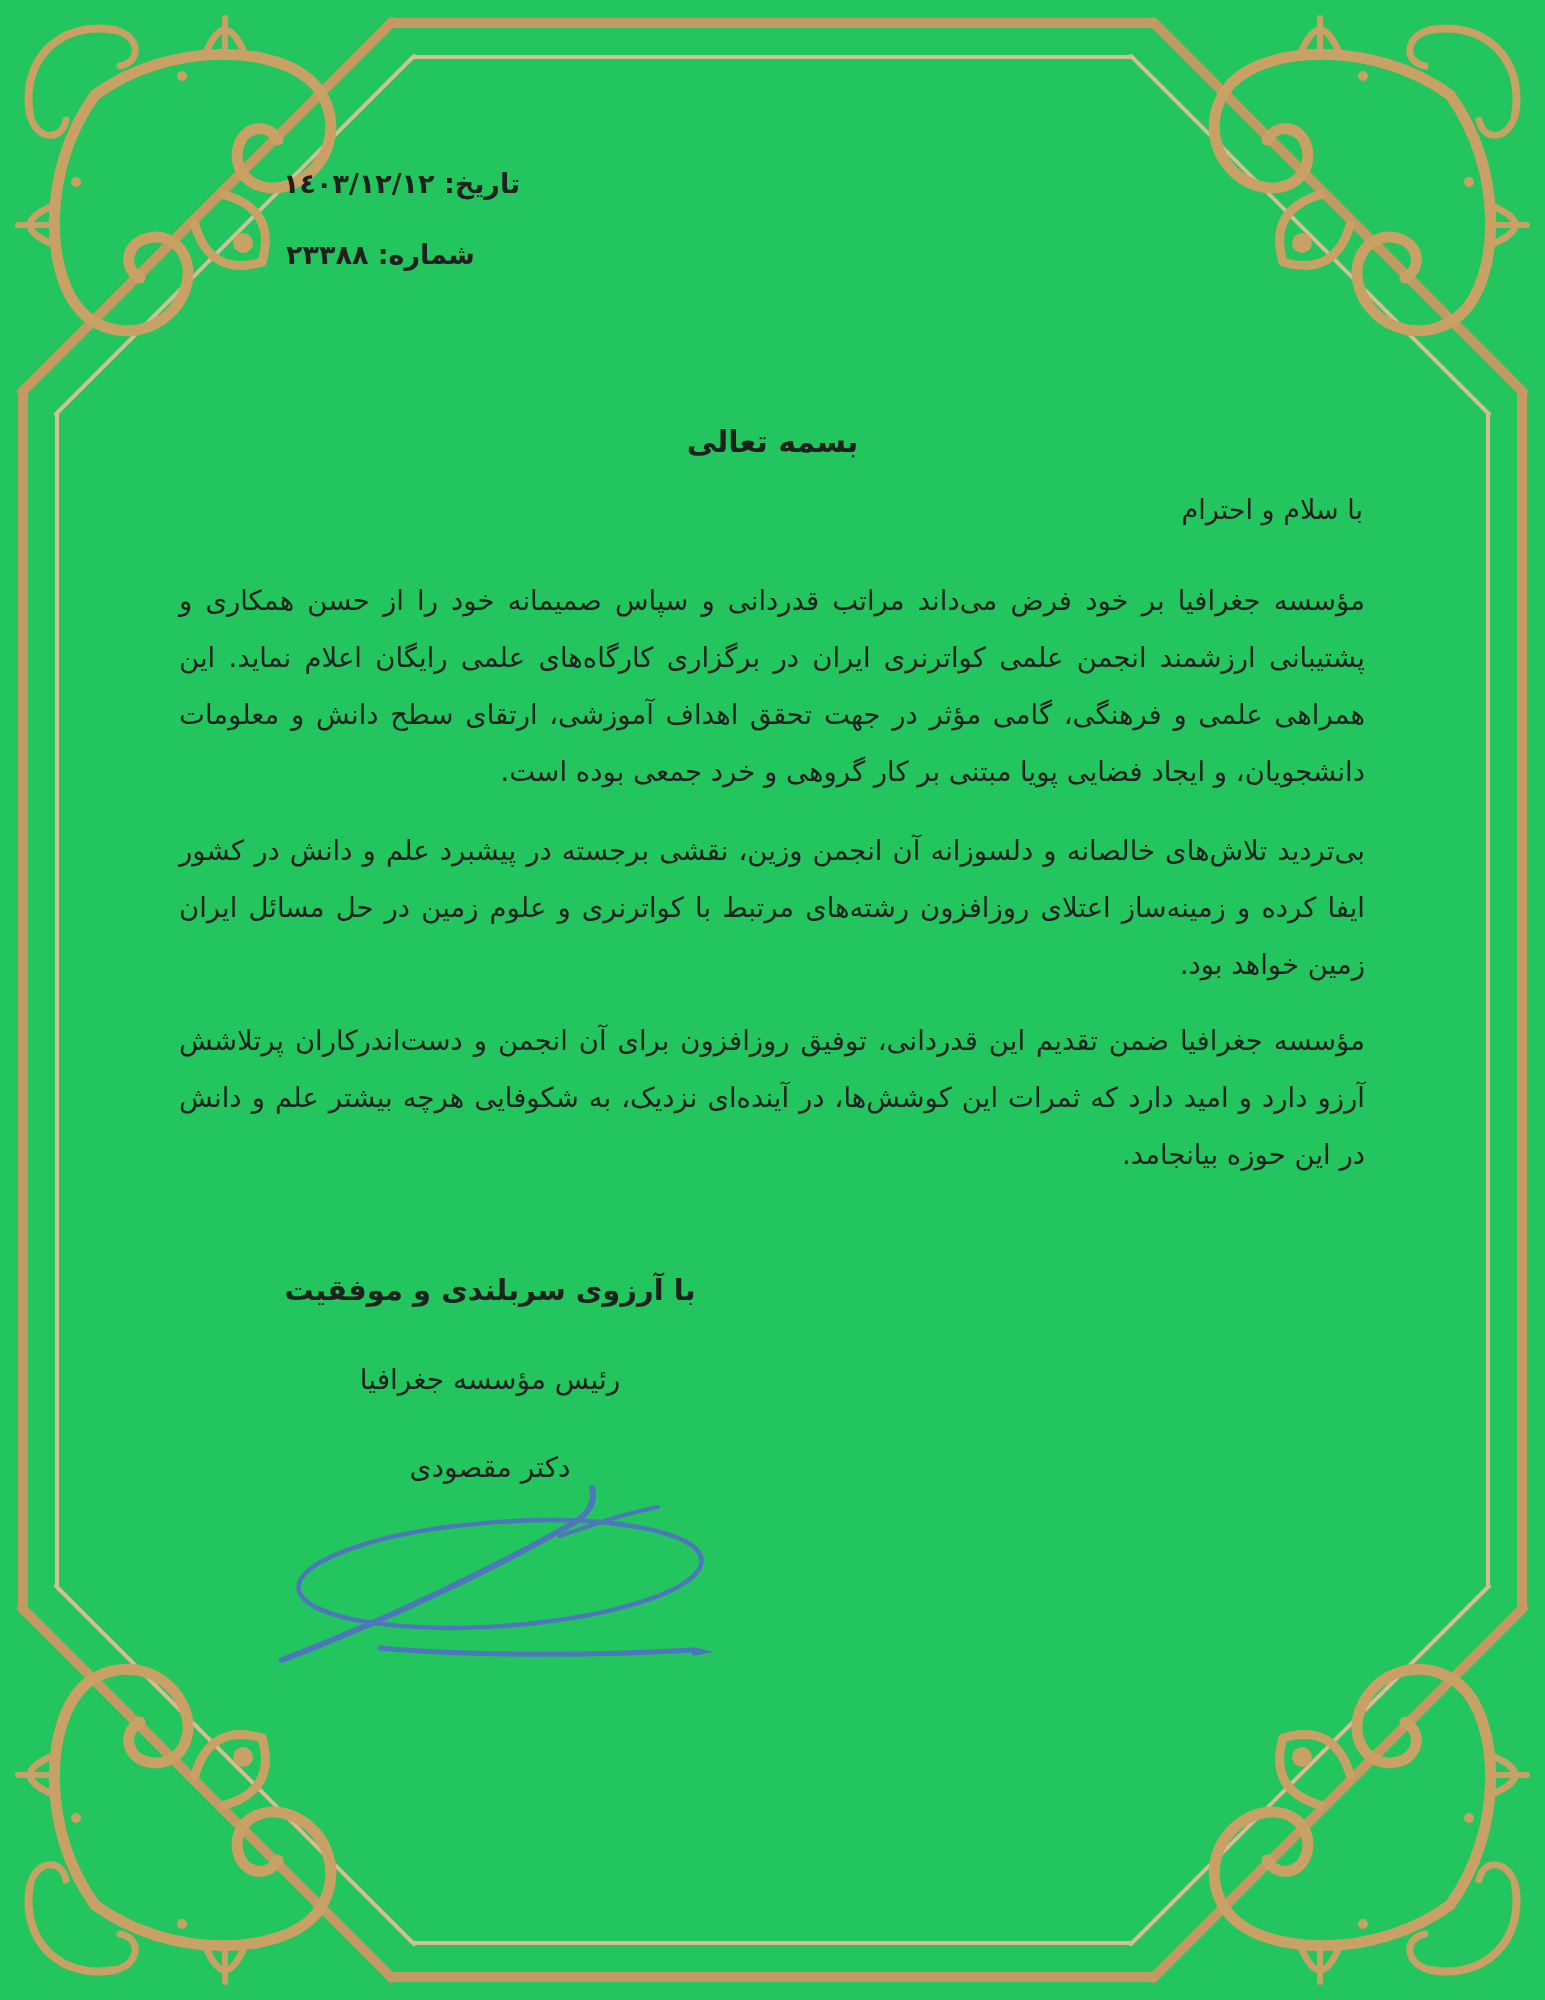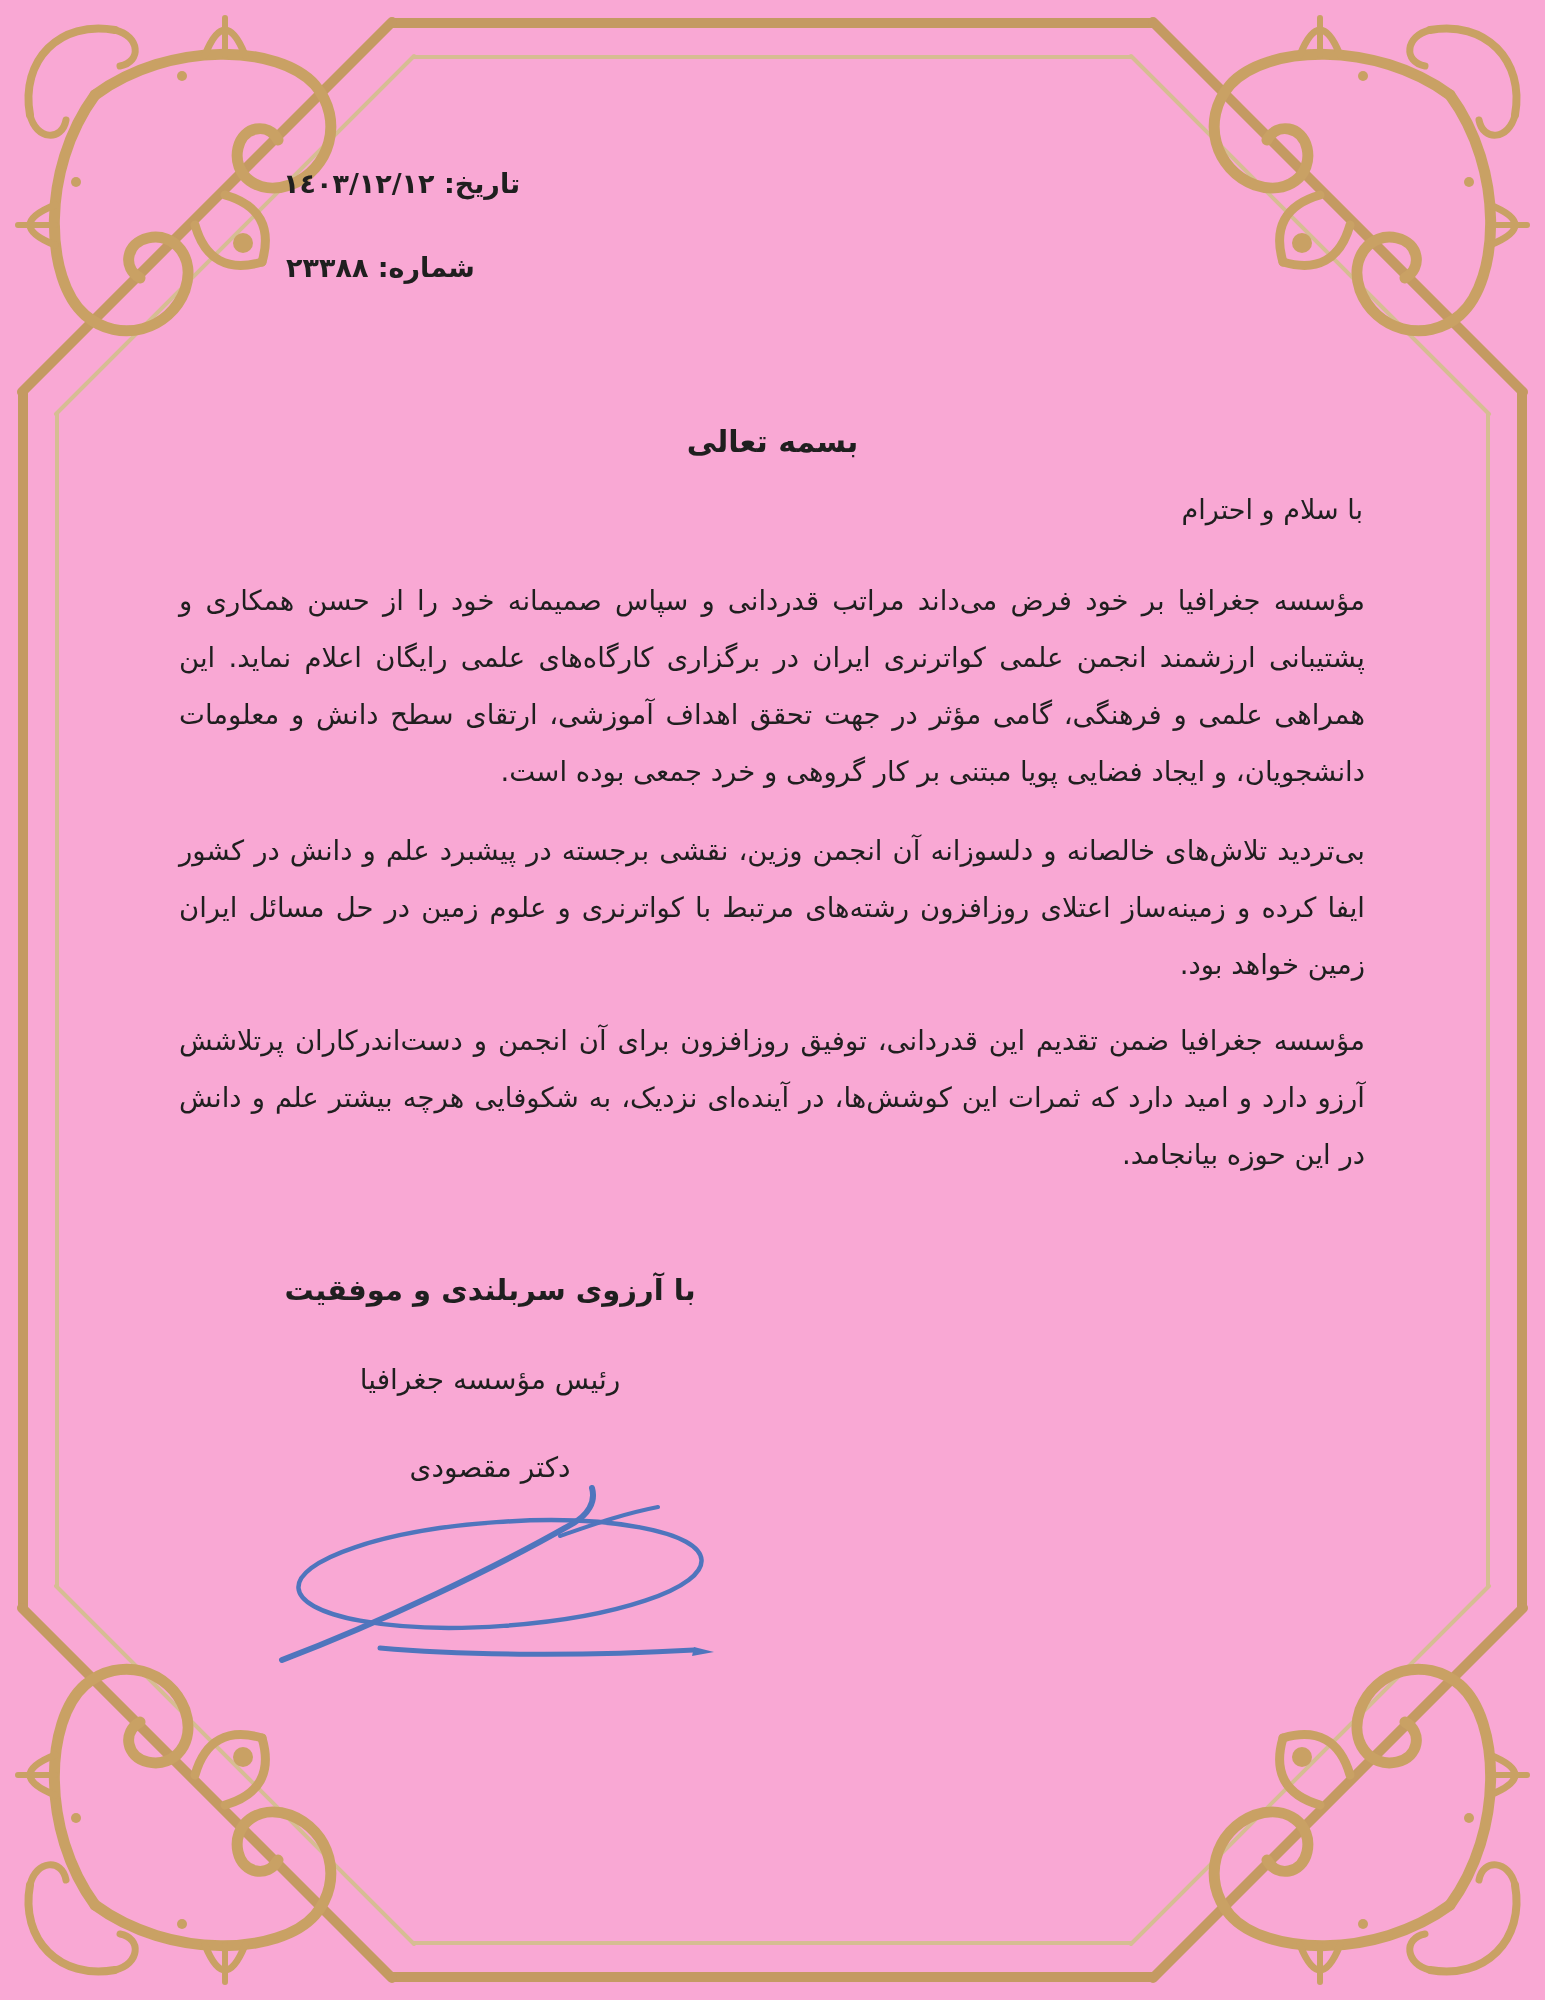--- a/index.html
+++ b/index.html
@@ -1,29 +1,29 @@
 <!DOCTYPE html>
 <html lang="fa" dir="rtl"><head>
 <meta charset="utf-8">
 <style>
   html,body{margin:0;padding:0;background:#ffffff;}
   .page{
     position:relative;
     width:1545px;height:2000px;
-    background:#f9a8d4;
+    background:#22c55e;
     overflow:hidden;
     font-family:"DejaVu Sans", sans-serif;
     color:#1f1f1f;
     direction:rtl;
   }
   svg.frame{position:absolute;inset:0;pointer-events:none;}
   .abs{position:absolute;}
   .meta-line{font-weight:bold;font-size:27px;white-space:nowrap;}
   .date-line{left:283px;top:168px;}
-  .number-line{left:286px;top:252px;}
+  .number-line{left:286px;top:239px;}
   .bismillah{
     left:0;right:0;top:424px;
     text-align:center;font-weight:bold;font-size:30px;
   }
   .salutation{right:182px;top:494px;font-size:27px;white-space:nowrap;}
   .para{
     right:180px;width:1186px;
     font-size:27.5px;line-height:57px;
     text-align:justify;text-justify:inter-word;
     direction:rtl;

